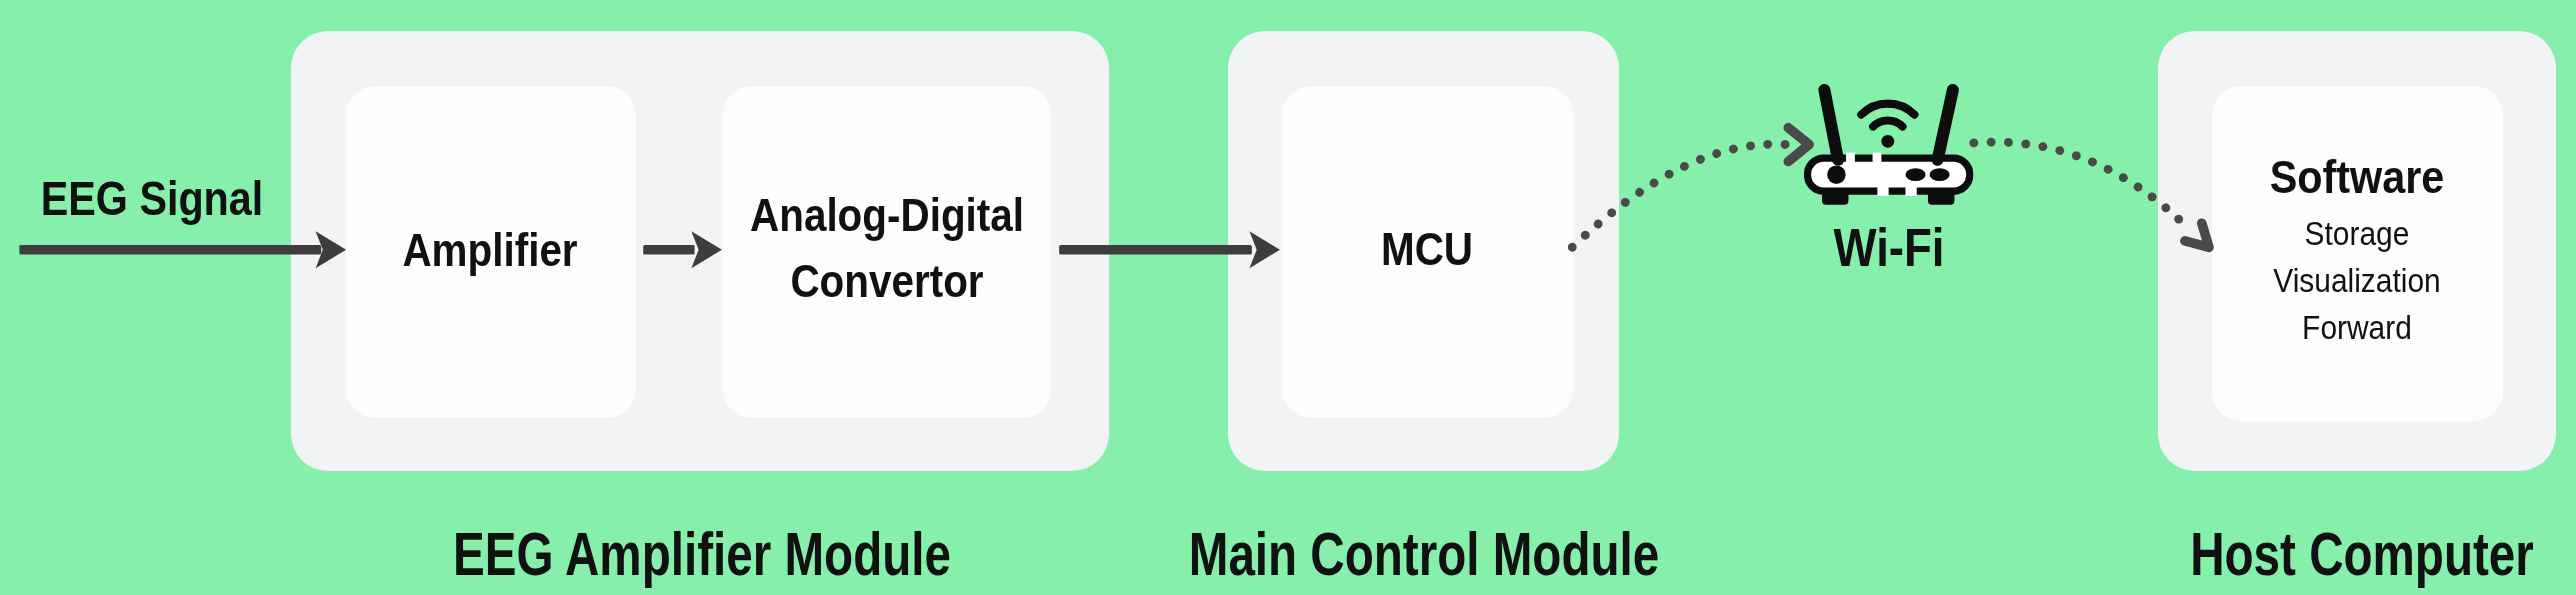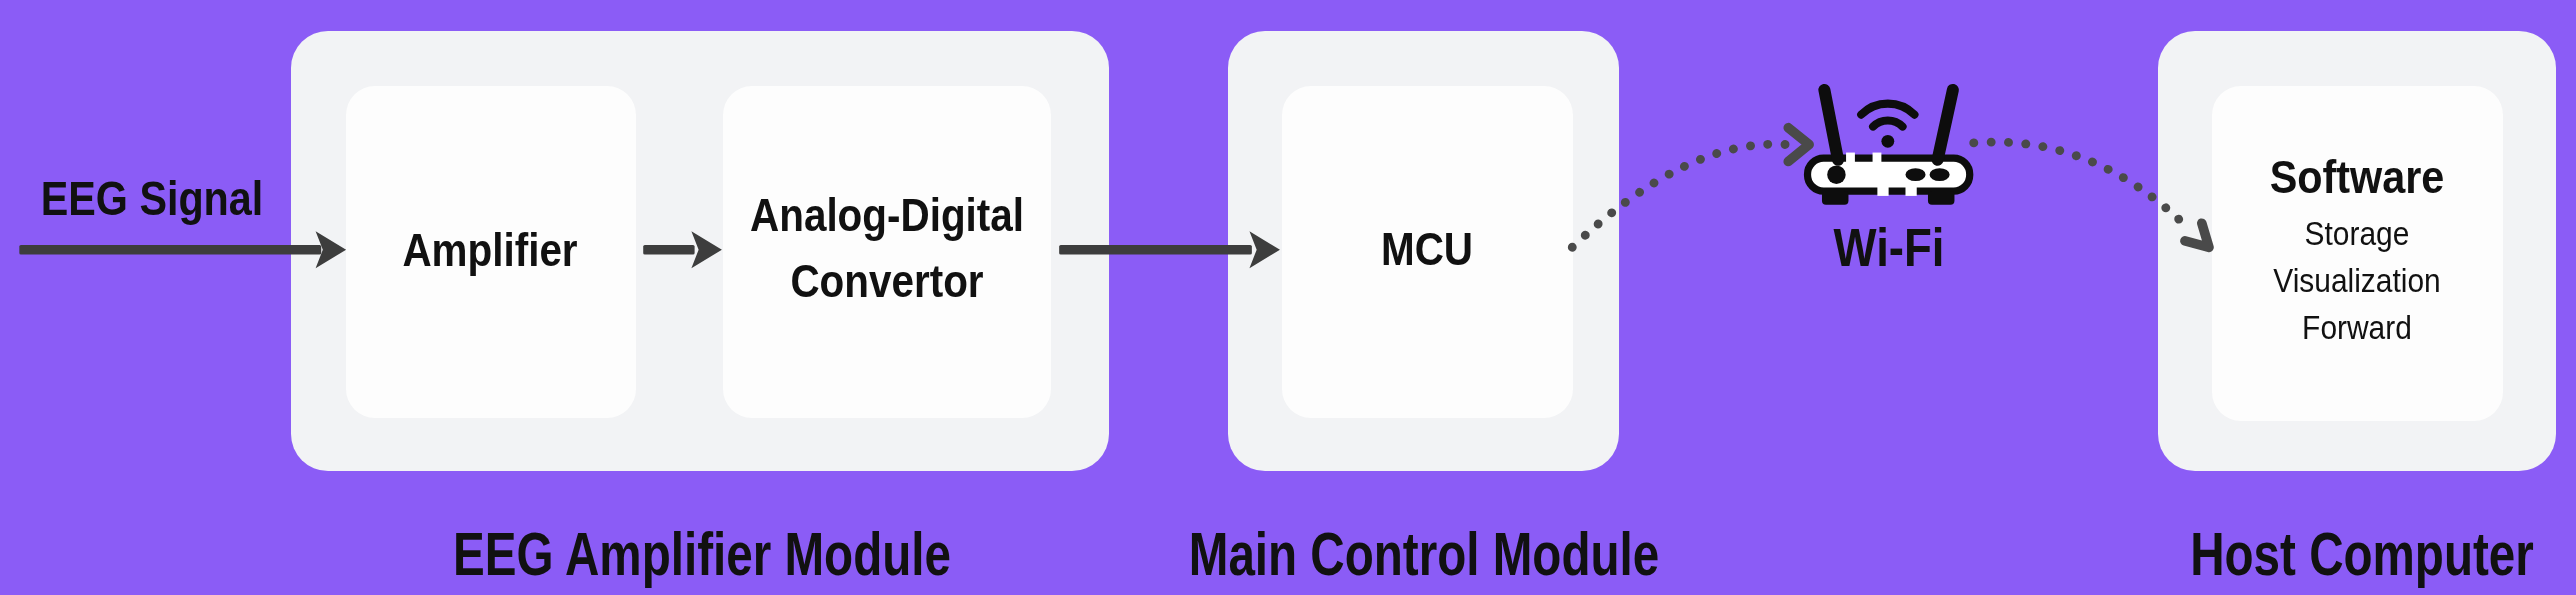--- a/index.html
+++ b/index.html
@@ -1,19 +1,19 @@
 <!DOCTYPE html>
 <html style="font-size:13px"><head>
 <meta charset="utf-8">
 <style>
   html,body{margin:0;padding:0;background:#ffffff;}
   #stage{
     position:relative;
     width:2576px;height:595px;
-    background:#8b5cf6;
+    background:#86efac;
     font-family:"Liberation Sans", sans-serif;
     overflow:hidden;
   }
   .container{
     position:absolute;
     background:#f2f3f5;
     border-radius:37px;
   }
   .block{
     position:absolute;

